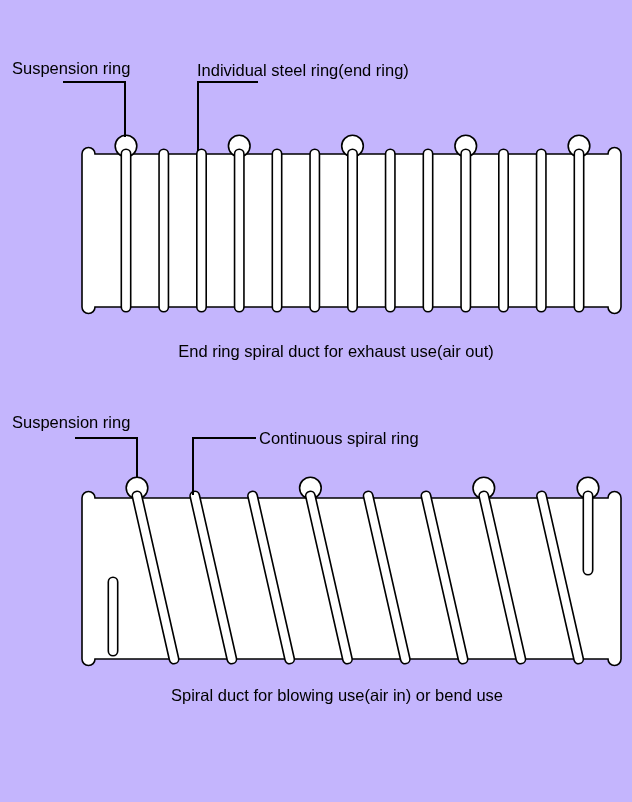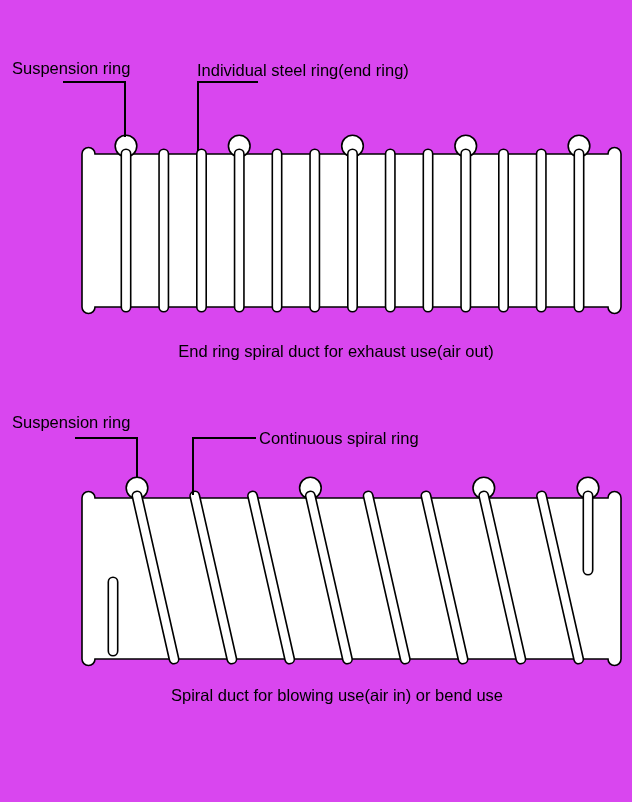--- a/index.html
+++ b/index.html
@@ -1,16 +1,16 @@
 <!DOCTYPE html>
 <html><head>
 <meta charset="utf-8">
 <style>
   html,body{margin:0;padding:0;background:#ffffff;}
-  .stage{position:relative;width:632px;height:802px;background:#d946ef;overflow:hidden;}
+  .stage{position:relative;width:632px;height:802px;background:#c4b5fd;overflow:hidden;}
   svg text{font-family:"Liberation Sans","DejaVu Sans",sans-serif;fill:#000000;}
   svg .label{font-size:16.5px;}
   svg .caption{font-size:16.5px;}
   svg .leader{fill:none;stroke:#000000;stroke-width:2;}
   svg .body{fill:#ffffff;stroke:#000000;stroke-width:1.6;}
 </style>
 </head>
 <body>
 
 <div class="stage">

